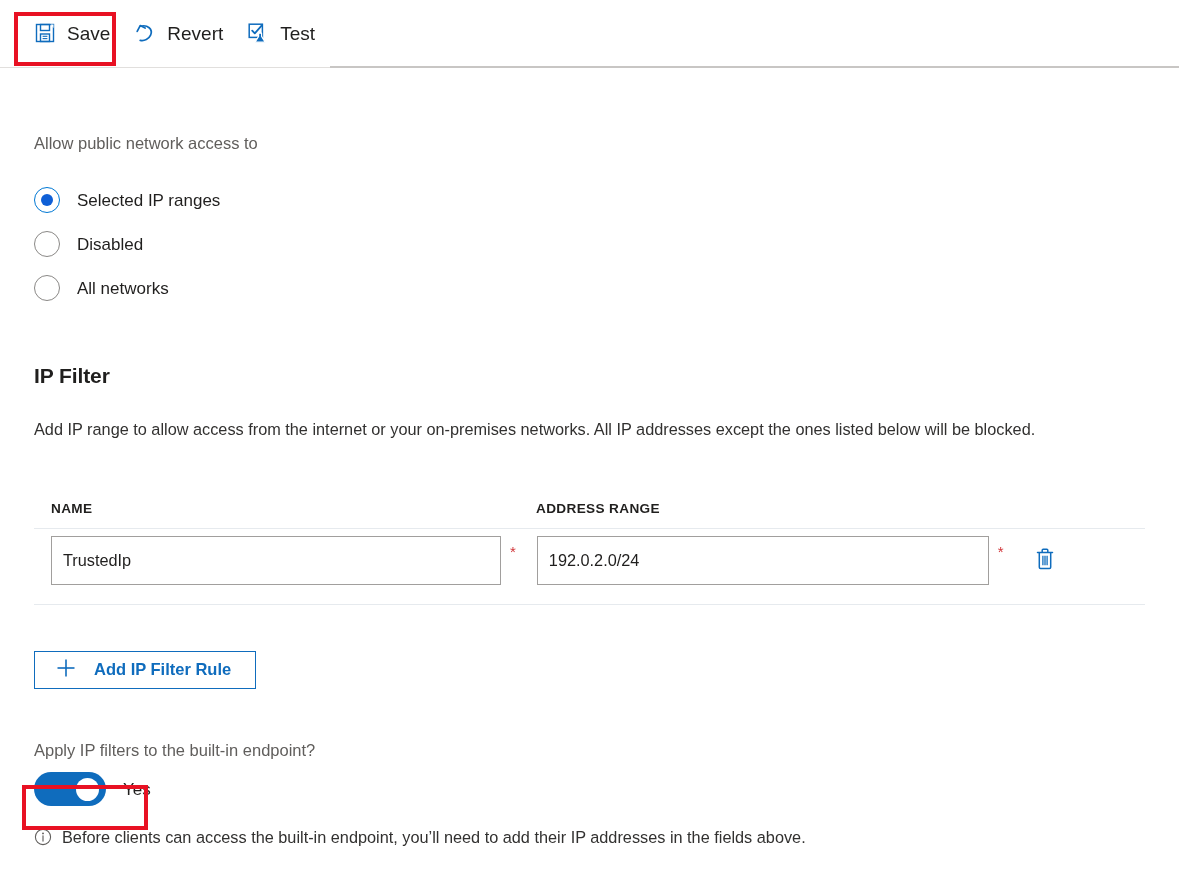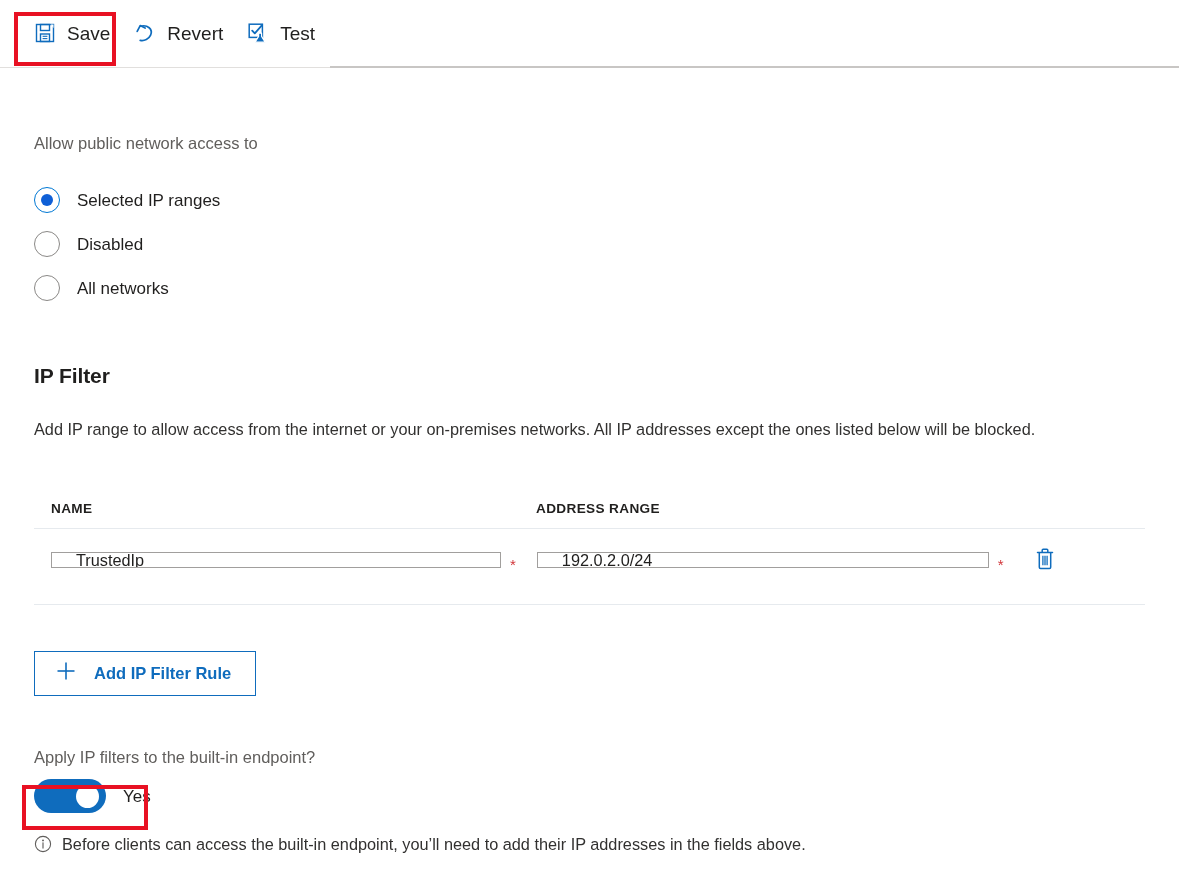--- a/index.html
+++ b/index.html
@@ -178,27 +178,27 @@
     align-items: center;
     height: 63px;
     padding-left: 17px;
   }
   .cell {
     display: flex;
     align-items: center;
   }
   .txt-input {
     box-sizing: border-box;
-    height: 16px;
+    height: 49px;
     border: 1px solid #a19f9d;
     background: #ffffff;
     font-family: "Liberation Sans", sans-serif;
     font-size: 16.3px;
     color: #201f1e;
-    padding: 0 24px;
+    padding: 0 11px;
     outline: none;
     border-radius: 0;
   }
   #input-name { width: 450px; }
   #input-range { width: 452px; }
   .req-star {
     color: #d13438;
     font-size: 15px;
     margin-left: 9px;
     line-height: 1;
@@ -220,21 +220,21 @@
   }
 
   
   .add-btn {
     margin-top: 46px;
     margin-left: 0;
     display: inline-flex;
     align-items: center;
     gap: 17px;
     box-sizing: border-box;
-    height: 45px;
+    height: 38px;
     padding: 0 24px 0 20px;
     border: 1px solid #0f6cbd;
     background: #ffffff;
     color: #0f6cbd;
     font-family: "Liberation Sans", sans-serif;
     font-size: 16.5px;
     font-weight: bold;
     cursor: pointer;
     border-radius: 0;
   }

